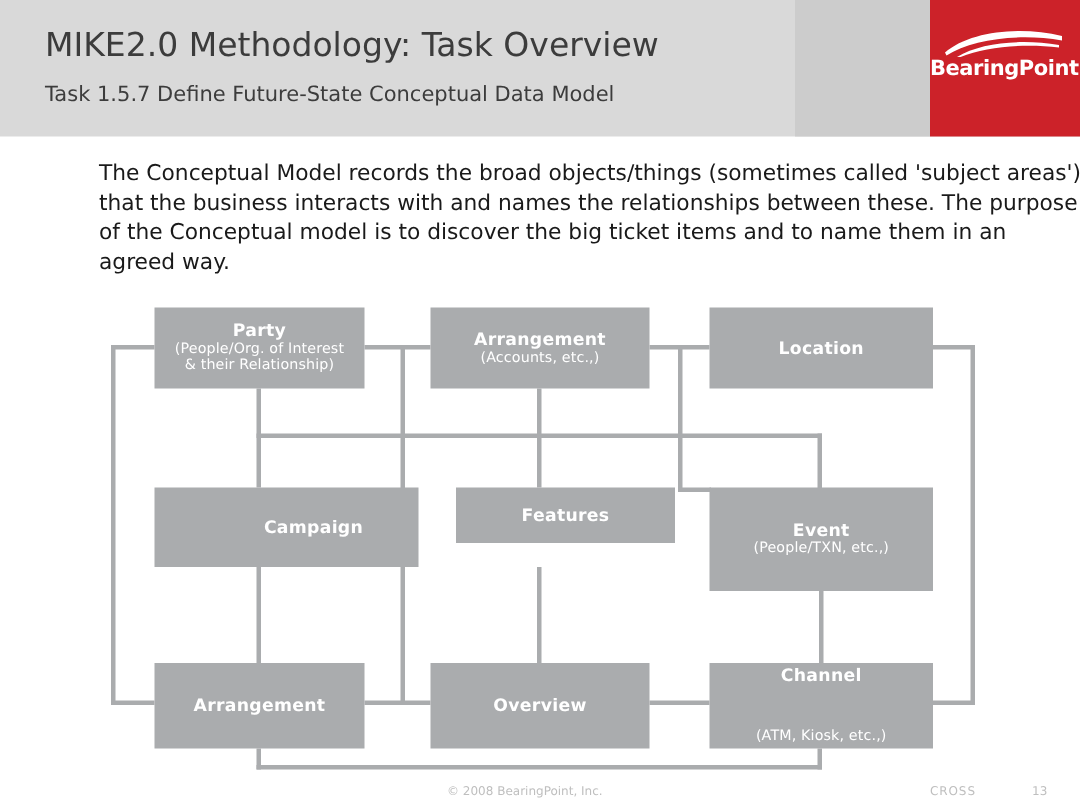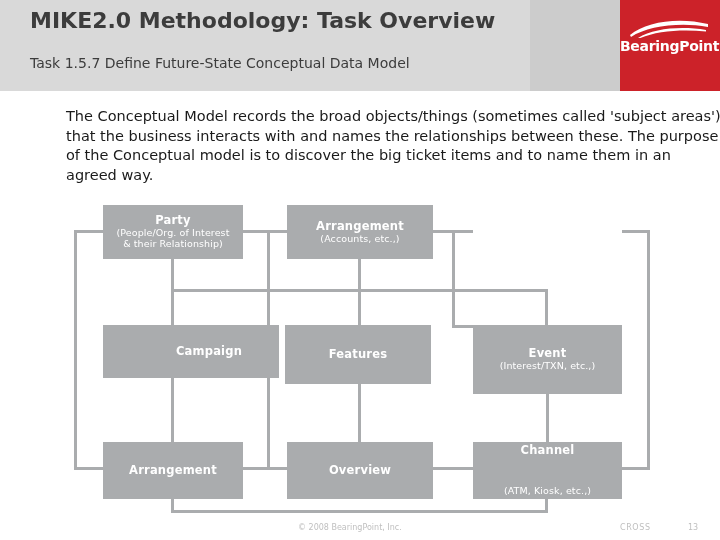--- a/index.html
+++ b/index.html
@@ -63,24 +63,24 @@
     color: #ffffff;
     font-size: 14px;
     font-weight: bold;
     font-family: "DejaVu Sans", "Liberation Sans", sans-serif;
     letter-spacing: -0.3px;
   }
 
   .slide-title {
     position: absolute;
     left: 30px;
-    top: 8px;
+    top: 18px;
     font-size: 22px;
     color: #3c3c3c;
-    font-weight: bold;
+    font-weight: normal;
     white-space: nowrap;
   }
   .slide-subtitle {
     position: absolute;
     left: 30px;
     top: 55px;
     font-size: 14px;
     color: #3c3c3c;
     white-space: nowrap;
   }
@@ -220,32 +220,35 @@
       <div class="node-title">Party</div>
       <div class="node-sub">(People/Org. of Interest</div>
       <div class="node-sub" style="margin-top:0;">&amp; their Relationship)</div>
     </div>
 
     <div class="node" style="left:287px; top:205px; width:146px; height:54px;">
       <div class="node-title">Arrangement</div>
       <div class="node-sub">(Accounts, etc.,)</div>
     </div>
 
+    <div class="node" style="left:473px; top:205px; width:149px; height:54px;">
+      <div class="node-title">Location</div>
+    </div>
 
     <div class="node" style="left:103px; top:325px; width:140px; height:53px;padding-left:36px;">
       <div class="node-title">Campaign</div>
     </div>
 
-    <div class="node" style="left:285px; top:325px; width:146px; height:59px;">
+    <div class="node" style="left:304px; top:325px; width:146px; height:37px;">
       <div class="node-title">Features</div>
     </div>
 
     <div class="node" style="left:473px; top:325px; width:149px; height:69px;">
       <div class="node-title">Event</div>
-      <div class="node-sub">(Interest/TXN, etc.,)</div>
+      <div class="node-sub">(People/TXN, etc.,)</div>
     </div>
 
     <div class="node" style="left:103px; top:442px; width:140px; height:57px;">
       <div class="node-title">Arrangement</div>
     </div>
 
     <div class="node" style="left:287px; top:442px; width:146px; height:57px;">
       <div class="node-title">Overview</div>
     </div>
 

